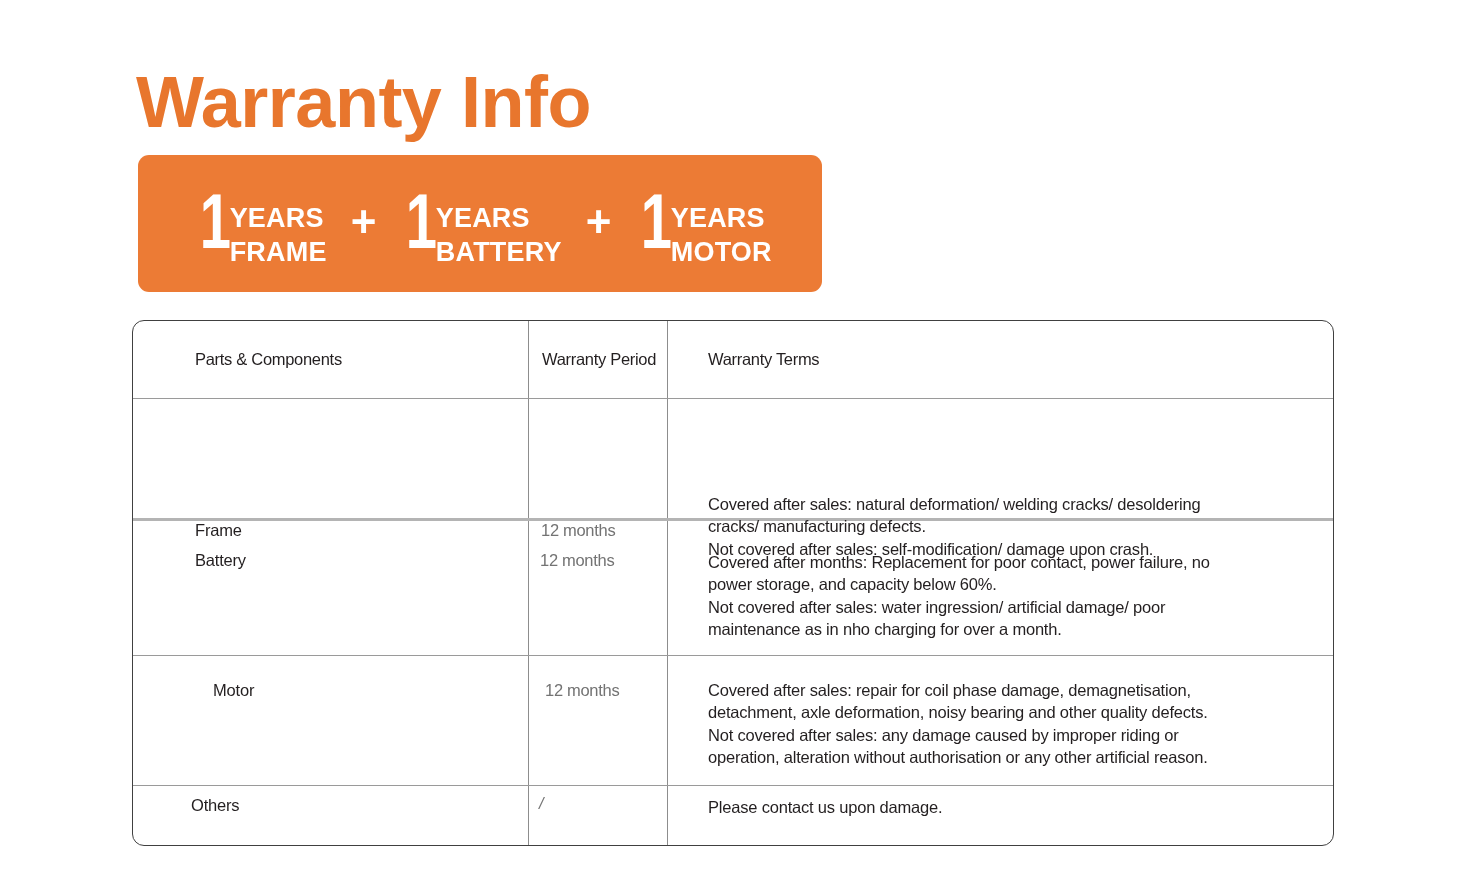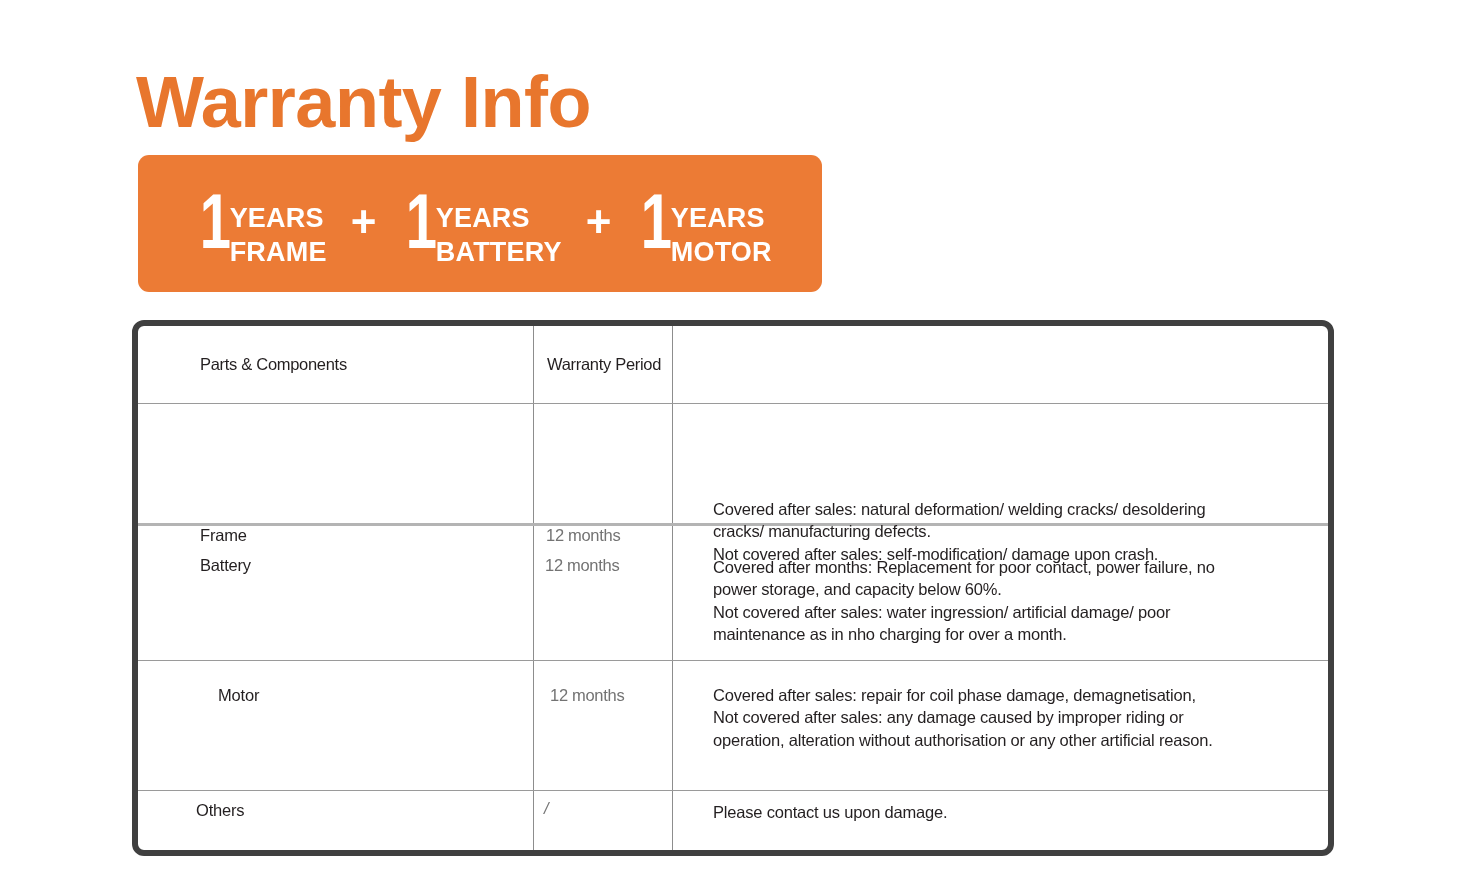--- a/index.html
+++ b/index.html
@@ -96,21 +96,21 @@
   .wi-frame   { margin-left: 6px; }
   .wi-battery { }
   .wi-motor   { }
 
   
   .warranty-table {
     position: absolute;
     left: 132px;
     top: 320px;
     width: 1202px;
-    border: 6px solid #404040;
+    border: 1px solid #404040;
     border-radius: 12px;
     box-sizing: border-box;
     background: #ffffff;
     overflow: hidden;
   }
 
   .trow {
     display: flex;
     align-items: stretch;
     box-sizing: border-box;
@@ -245,20 +245,23 @@
 
   <div class="warranty-table">
 
     <div class="trow head-row">
       <div class="cell col-parts">
         <span class="head-label">Parts &amp; Components</span>
       </div>
       <div class="cell col-period">
         <span class="head-label">Warranty Period</span>
       </div>
+      <div class="cell col-terms">
+        <span class="head-label">Warranty Terms</span>
+      </div>
     </div>
 
     <div class="trow body-row row-frame">
       <div class="cell col-parts">
         <span class="part-label">Frame</span>
       </div>
       <div class="cell col-period">
         <span class="period-label">12 months</span>
       </div>
       <div class="cell col-terms">
@@ -290,20 +293,21 @@
     <div class="trow body-row row-motor">
       <div class="cell col-parts">
         <span class="part-label">Motor</span>
       </div>
       <div class="cell col-period">
         <span class="period-label">12 months</span>
       </div>
       <div class="cell col-terms">
         <div class="terms-text">
           <p>Covered after sales:  repair for coil phase damage, demagnetisation,</p>
+          <p>detachment, axle deformation, noisy bearing and other quality defects.</p>
           <p>Not covered after sales: any damage caused by improper riding or</p>
           <p>operation, alteration without authorisation or any other artificial reason.</p>
         </div>
       </div>
     </div>
 
     <div class="trow body-row row-others">
       <div class="cell col-parts">
         <span class="part-label">Others</span>
       </div>

